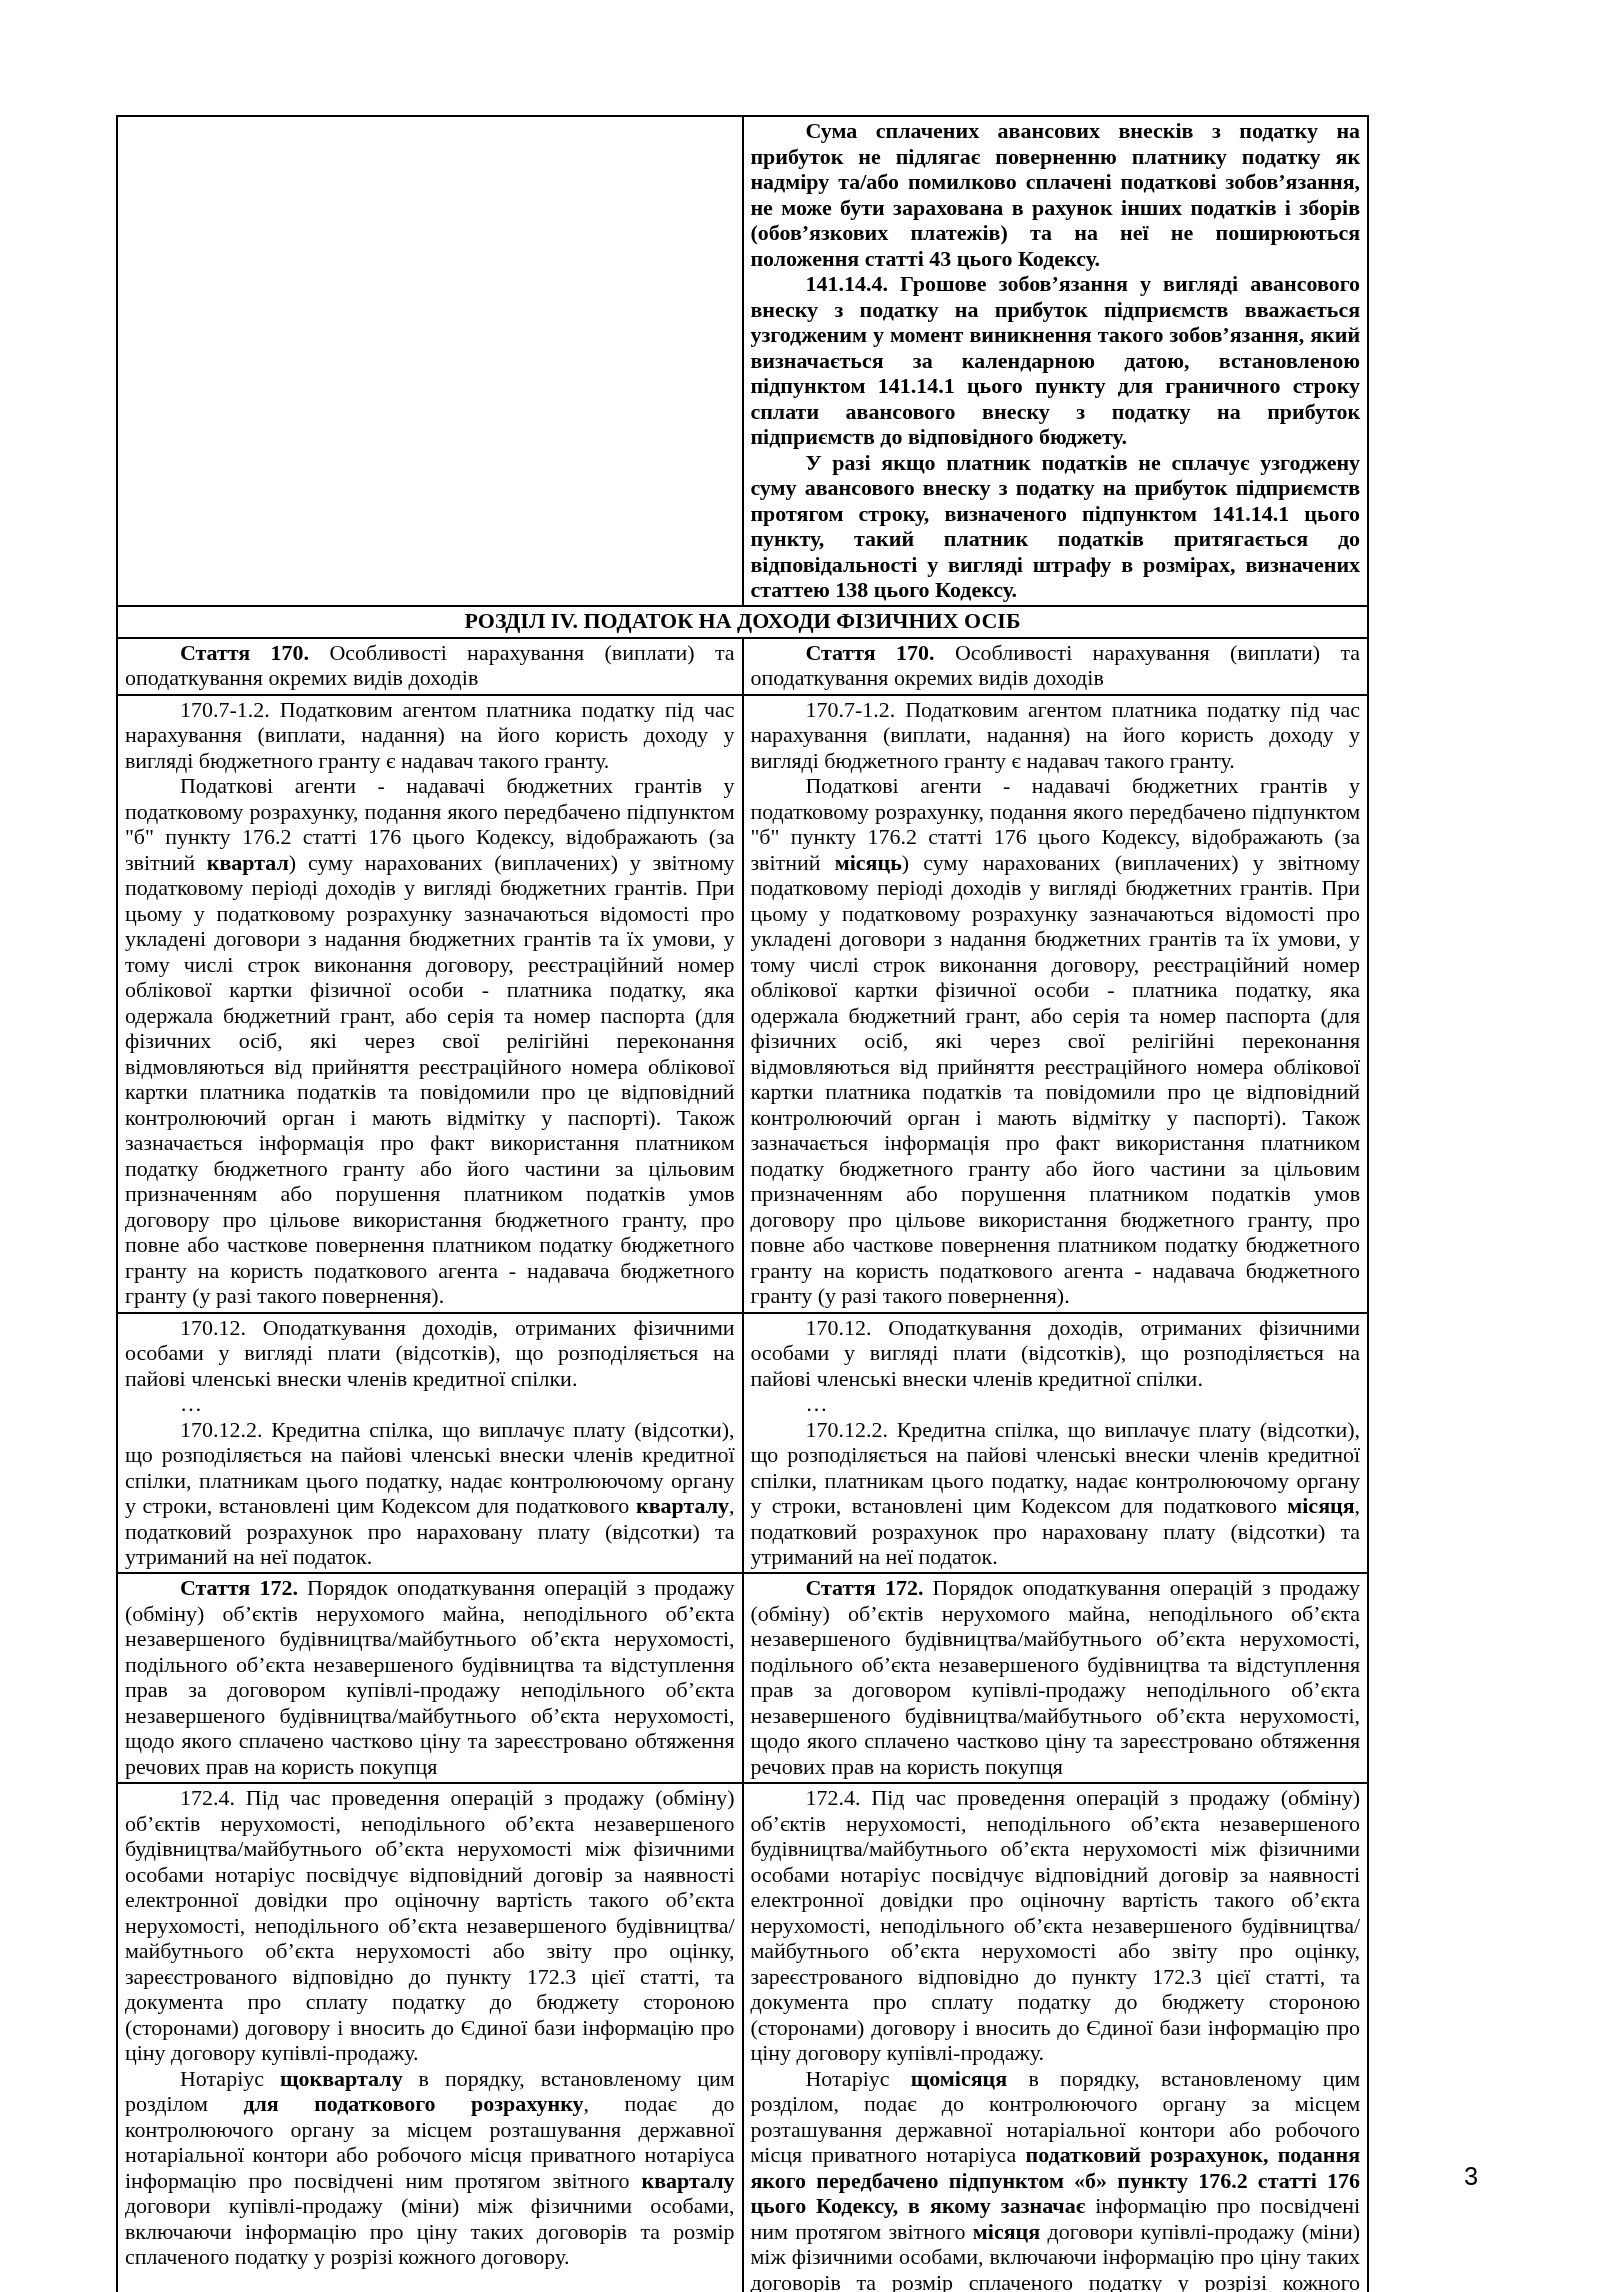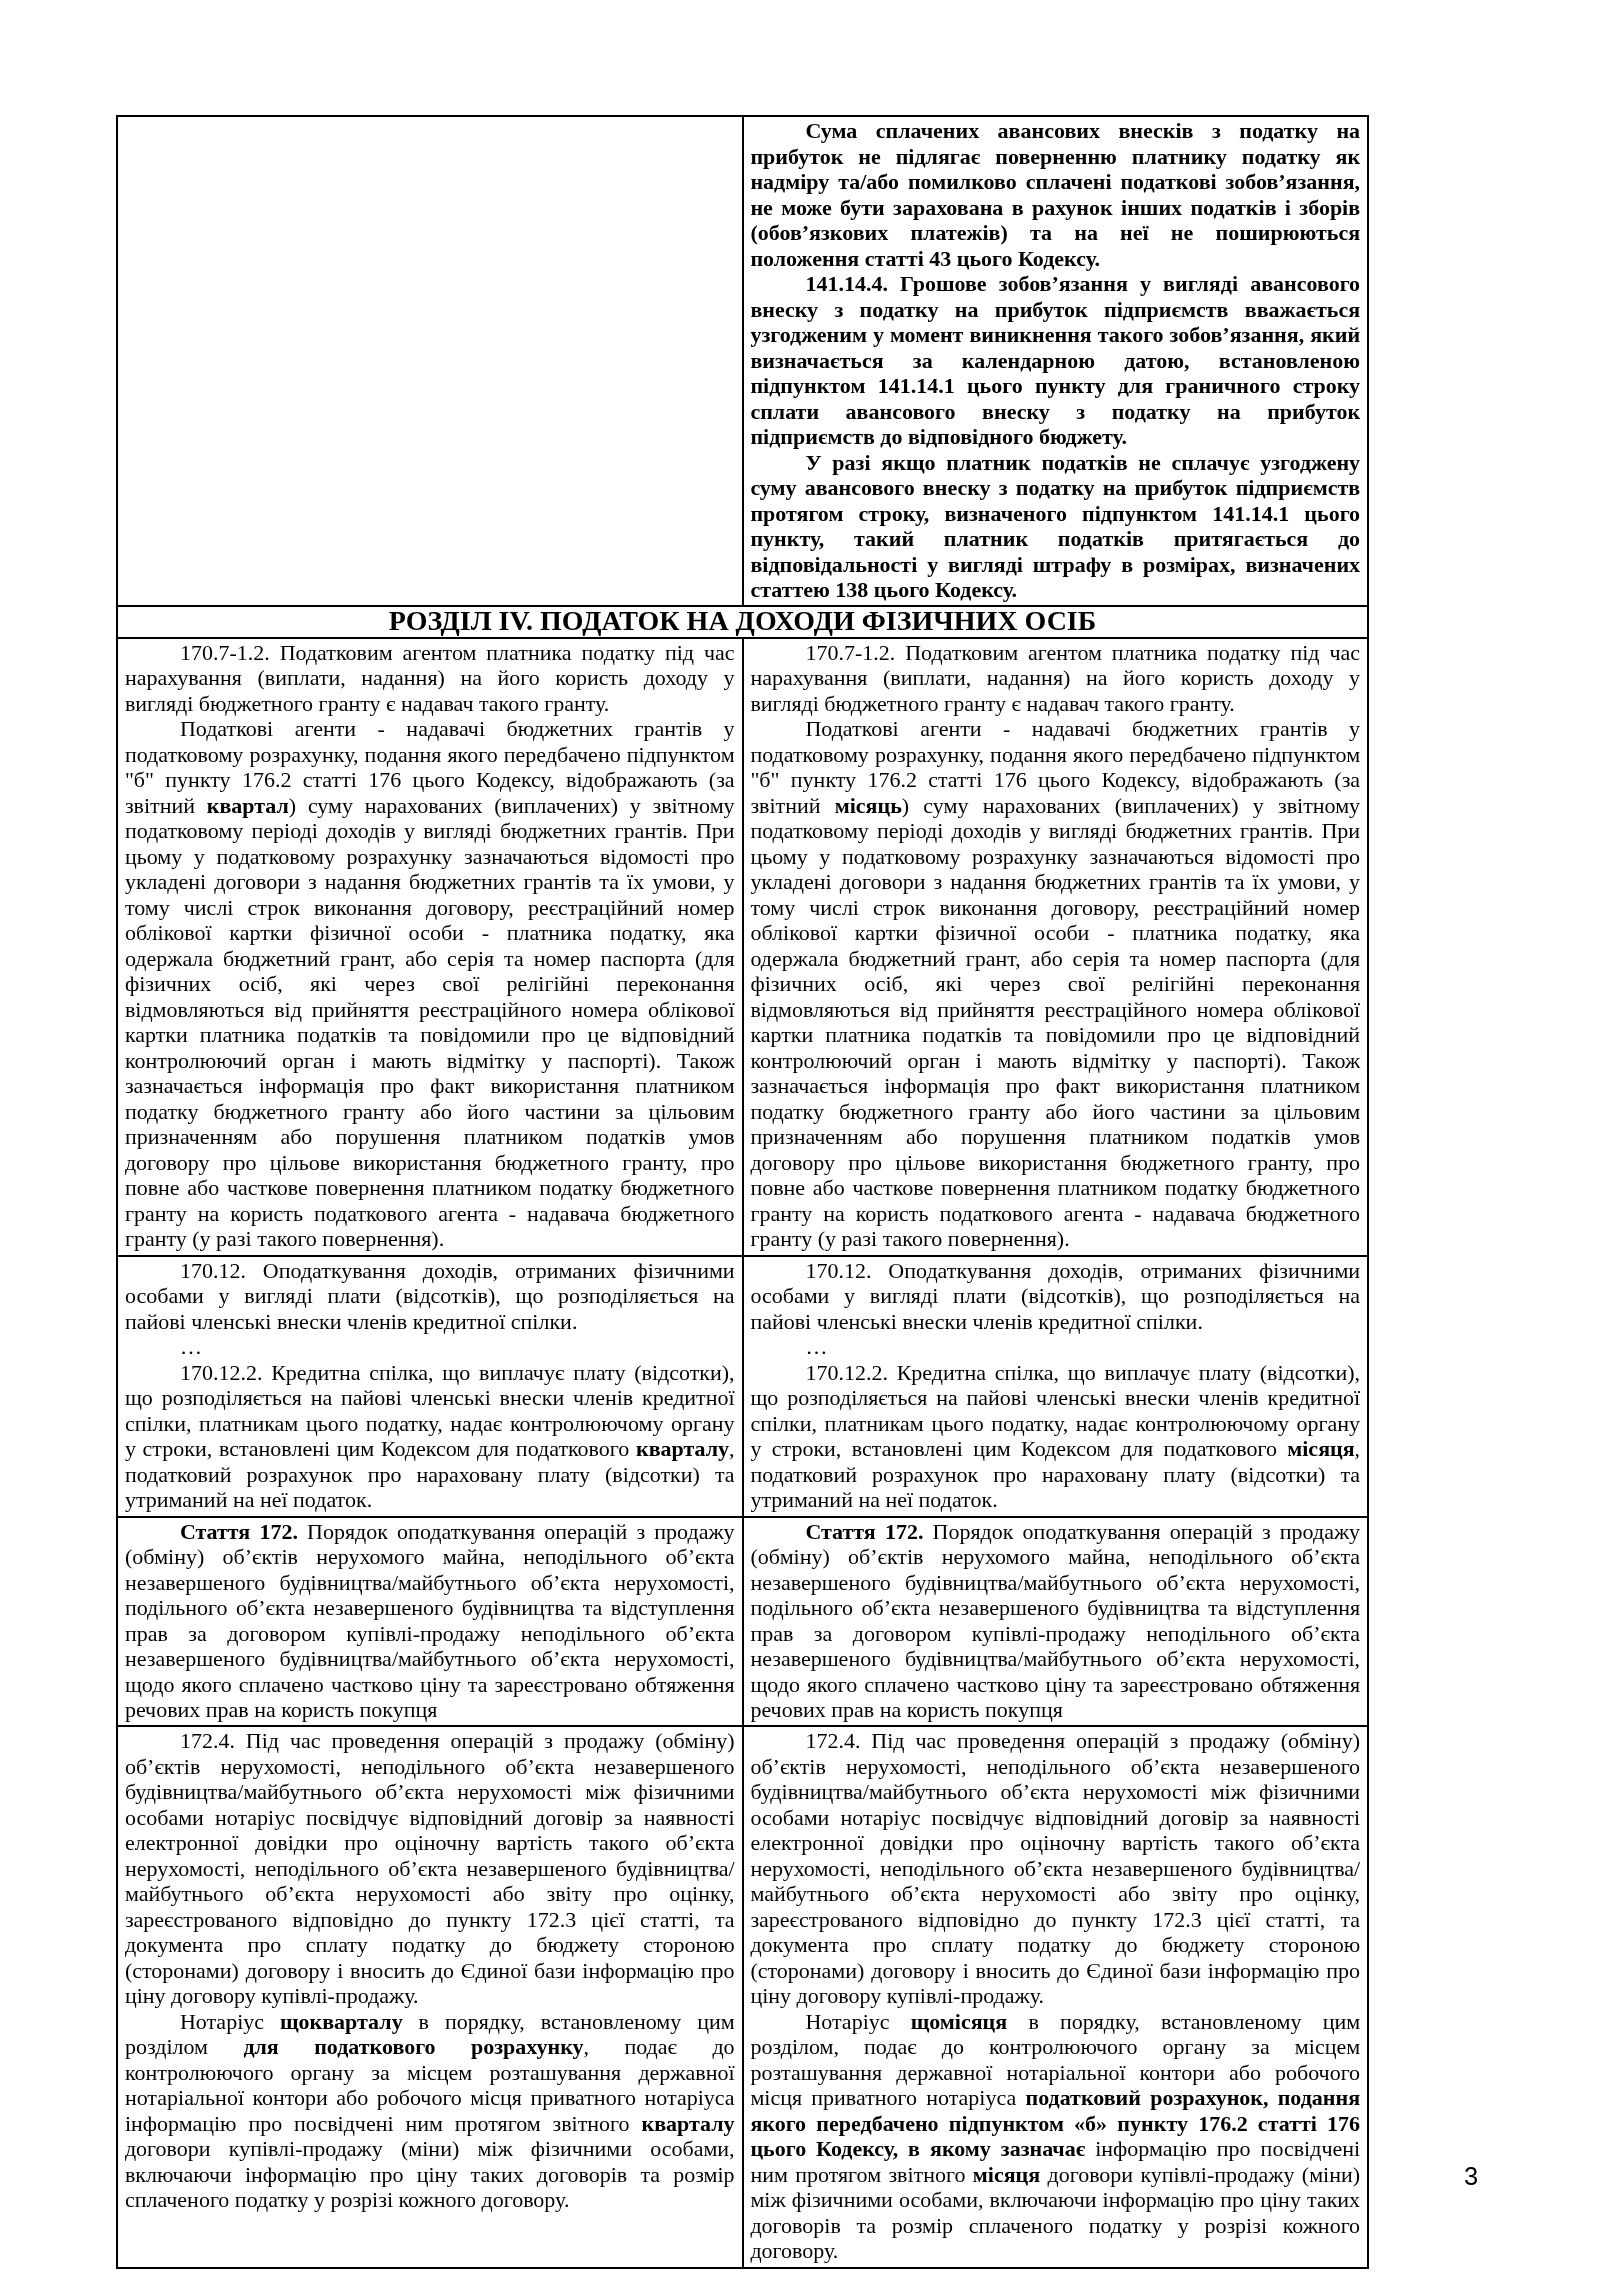--- a/index.html
+++ b/index.html
@@ -16,21 +16,21 @@
     border-collapse: collapse; table-layout: fixed;
   }
   table.doc-table td {
     border: 2px solid #000;
     vertical-align: top;
     padding: 1px 6.9px 2.9px 6.9px;
   }
   td.text-cell { width: 50%; font-size: 22px; line-height: 25.5px; }
   td.section-cell {
     font-weight: bold; text-align: center;
-    font-size: 28px; line-height: 25.5px; padding: 0 6.9px;
+    font-size: 22px; line-height: 25.5px; padding: 0 6.9px;
   }
   p.para { margin: 0; text-align: justify; text-indent: 55px; }
   p.para b { font-weight: bold; }
   .page-number {
     position: absolute; left: 1464px; top: 2162px;
     font-family: "Liberation Sans", sans-serif;
     font-size: 25.5px; line-height: 29px; color: #000;
   }
 </style>
 </head>
@@ -42,20 +42,28 @@
         <tr>
           <td class="text-cell"></td>
           <td class="text-cell">
             <p class="para"><b>Сума сплачених авансових внесків з податку на прибуток не підлягає поверненню платнику податку як надміру та/або помилково сплачені податкові зобов’язання, не може бути зарахована в рахунок інших податків і зборів (обов’язкових платежів) та на неї не поширюються положення статті 43 цього Кодексу.</b></p>
             <p class="para"><b>141.14.4. Грошове зобов’язання у вигляді авансового внеску з податку на прибуток підприємств вважається узгодженим у момент виникнення такого зобов’язання, який визначається за календарною датою, встановленою підпунктом 141.14.1 цього пункту для граничного строку сплати авансового внеску з податку на прибуток підприємств до відповідного бюджету.</b></p>
             <p class="para"><b>У разі якщо платник податків не сплачує узгоджену суму авансового внеску з податку на прибуток підприємств протягом строку, визначеного підпунктом 141.14.1 цього пункту, такий платник податків притягається до відповідальності у вигляді штрафу в розмірах, визначених статтею 138 цього Кодексу.</b></p>
           </td>
         </tr>
         <tr>
           <td colspan="2" class="section-cell">РОЗДІЛ IV. ПОДАТОК НА ДОХОДИ ФІЗИЧНИХ ОСІБ</td>
+        </tr>
+        <tr>
+          <td class="text-cell">
+            <p class="para"><b>Стаття 170.</b><span> Особливості нарахування (виплати) та оподаткування окремих видів доходів</span></p>
+          </td>
+          <td class="text-cell">
+            <p class="para"><b>Стаття 170.</b><span> Особливості нарахування (виплати) та оподаткування окремих видів доходів</span></p>
+          </td>
         </tr>
         <tr>
           <td class="text-cell">
             <p class="para"><span>170.7-1.2. Податковим агентом платника податку під час нарахування (виплати, надання) на його користь доходу у вигляді бюджетного гранту є надавач такого гранту.</span></p>
             <p class="para"><span>Податкові агенти - надавачі бюджетних грантів у податковому розрахунку, подання якого передбачено підпунктом "б" пункту 176.2 статті 176 цього Кодексу, відображають (за звітний </span><b>квартал</b><span>) суму нарахованих (виплачених) у звітному податковому періоді доходів у вигляді бюджетних грантів. При цьому у податковому розрахунку зазначаються відомості про укладені договори з надання бюджетних грантів та їх умови, у тому числі строк виконання договору, реєстраційний номер облікової картки фізичної особи - платника податку, яка одержала бюджетний грант, або серія та номер паспорта (для фізичних осіб, які через свої релігійні переконання відмовляються від прийняття реєстраційного номера облікової картки платника податків та повідомили про це відповідний контролюючий орган і мають відмітку у паспорті). Також зазначається інформація про факт використання платником податку бюджетного гранту або його частини за цільовим призначенням або порушення платником податків умов договору про цільове використання бюджетного гранту, про повне або часткове повернення платником податку бюджетного гранту на користь податкового агента - надавача бюджетного гранту (у разі такого повернення).</span></p>
           </td>
           <td class="text-cell">
             <p class="para"><span>170.7-1.2. Податковим агентом платника податку під час нарахування (виплати, надання) на його користь доходу у вигляді бюджетного гранту є надавач такого гранту.</span></p>
             <p class="para"><span>Податкові агенти - надавачі бюджетних грантів у податковому розрахунку, подання якого передбачено підпунктом "б" пункту 176.2 статті 176 цього Кодексу, відображають (за звітний </span><b>місяць</b><span>) суму нарахованих (виплачених) у звітному податковому періоді доходів у вигляді бюджетних грантів. При цьому у податковому розрахунку зазначаються відомості про укладені договори з надання бюджетних грантів та їх умови, у тому числі строк виконання договору, реєстраційний номер облікової картки фізичної особи - платника податку, яка одержала бюджетний грант, або серія та номер паспорта (для фізичних осіб, які через свої релігійні переконання відмовляються від прийняття реєстраційного номера облікової картки платника податків та повідомили про це відповідний контролюючий орган і мають відмітку у паспорті). Також зазначається інформація про факт використання платником податку бюджетного гранту або його частини за цільовим призначенням або порушення платником податків умов договору про цільове використання бюджетного гранту, про повне або часткове повернення платником податку бюджетного гранту на користь податкового агента - надавача бюджетного гранту (у разі такого повернення).</span></p>
           </td>

